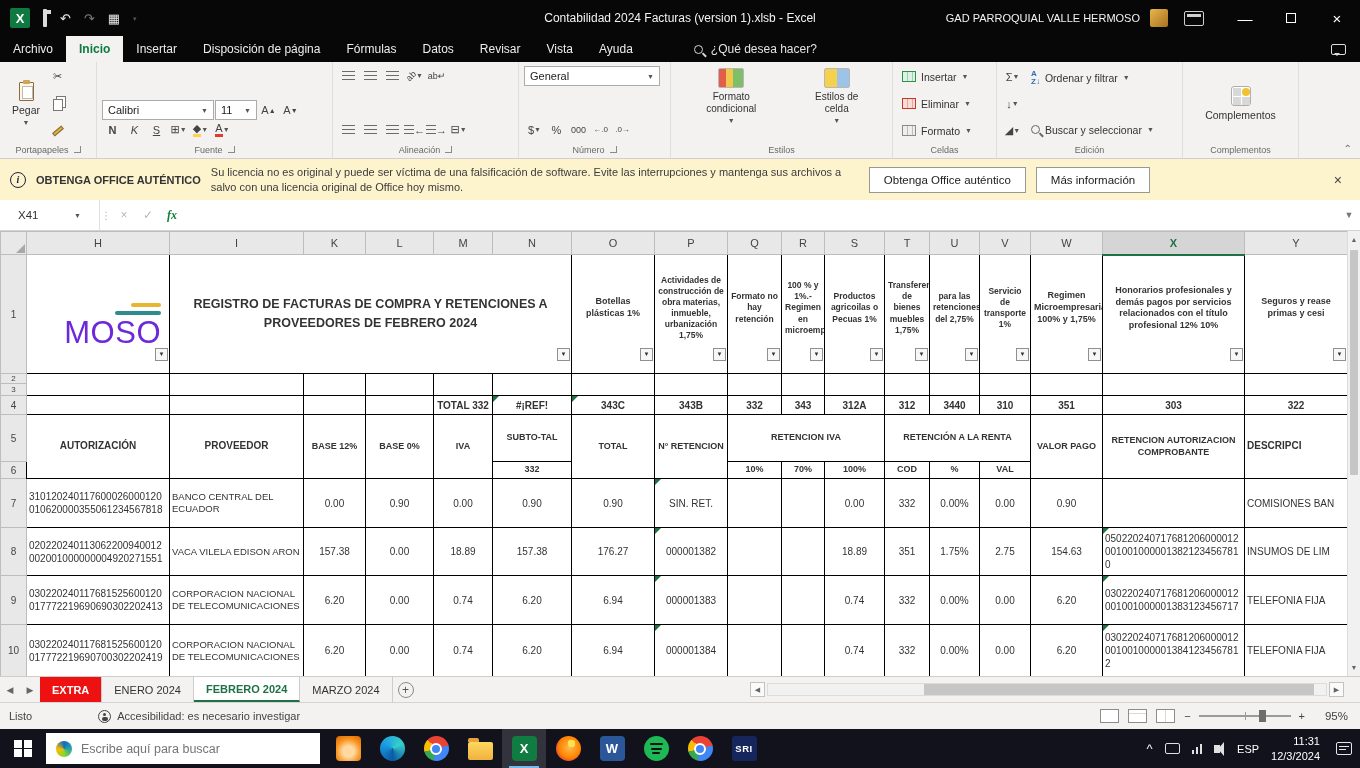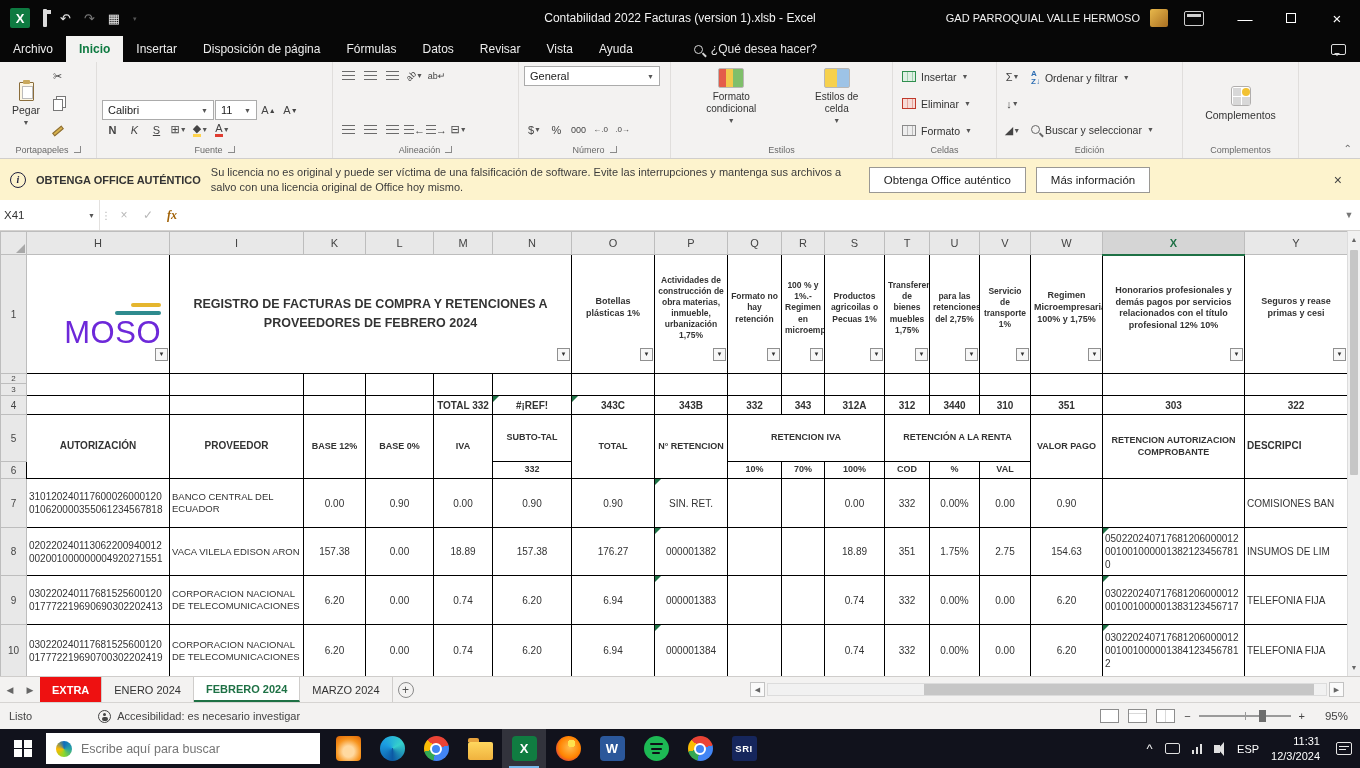--- a/index.html
+++ b/index.html
@@ -75,24 +75,24 @@
 
 #licensebar{height:41px;background:#fdf3cd;display:flex;align-items:center;flex:none;padding:0 10px;gap:10px}
 .infoic{width:16px;height:16px;border-radius:50%;border:1.5px solid #1f1f3d;color:#1f1f3d;font-size:10px;font-weight:bold;display:flex;align-items:center;justify-content:center;flex:none;font-style:italic;font-family:"Liberation Serif",serif}
 .licbadge{font-weight:bold;font-size:11px;white-space:nowrap}
 .licmsg{font-size:11px;width:648px;line-height:1.35;color:#3b3b3b}
 .licbtn{height:26px;border:1px solid #9a9894;background:#fff;font-size:11.5px;display:flex;align-items:center;padding:0 14px;white-space:nowrap;color:#222}
 .licx{margin-left:auto;font-size:14px;color:#444;padding:0 8px}
 
 
 #formulabar{height:31px;background:#fff;border-bottom:1px solid #d4d2d0;display:flex;align-items:stretch;flex:none}
-.namebox{width:100px;display:flex;align-items:center;justify-content:space-between;padding:0 4px;font-size:11.5px;border-right:1px solid #e3e1df}
+.namebox{width:100px;display:flex;align-items:center;justify-content:space-between;padding:0 18px;font-size:11.5px;border-right:1px solid #e3e1df}
 .fbdots{width:12px;display:flex;align-items:center;justify-content:center;color:#b5b5b5;font-size:10px}
 .fbtn{width:24px;display:flex;align-items:center;justify-content:center;font-size:12px;color:#b8b8b8}
-.fbtn.fx{color:#a16207;font-style:italic;font-family:"Liberation Serif",serif;font-weight:bold}
+.fbtn.fx{color:#15803d;font-style:italic;font-family:"Liberation Serif",serif;font-weight:bold}
 #formula-input{flex:1;border:none;outline:none;font-size:11.5px;padding:0 8px;font-family:inherit}
 .fbchev{width:22px;display:flex;align-items:center;justify-content:center;color:#777;font-size:9px}
 
 
 #gridwrap{height:445px;position:relative;flex:none;background:#fff;overflow:hidden}
 table.sheet{border-collapse:collapse;table-layout:fixed;width:1347px}
 .sheet th{background:#e8e8e8;border:1px solid #bdbdbd;font-weight:normal;color:#444;font-size:11px;text-align:center}
 .sheet th.rowh{font-size:10px}
 .sheet th.sel{background:#d5d5d5;border-bottom:2px solid #1e7145;color:#1e7145;font-weight:bold}
 .corner{position:relative}
@@ -196,21 +196,21 @@
 
   <div id="titlebar">
     <div class="qat">
       <span class="xlogo">X</span>
       <span><span class="floppy"></span></span>
       <span class="qi">↶</span>
       <span class="qi dim">↷</span>
       <span class="qi">▦</span>
       <span class="qi dd">▾</span>
     </div>
-    <div class="tb-title">Contabilidad 2022 Facturas (version 1).xlsb - Excel</div>
+    <div class="tb-title">Contabilidad 2024 Facturas (version 1).xlsb - Excel</div>
     <div class="tb-right">
       <span class="tb-user">GAD PARROQUIAL VALLE HERMOSO</span>
       <span class="avatar"></span>
       <span class="ribopt"></span>
       <span class="wbtn">—</span>
       <span class="wbtn">
           <span class="box"></span>
         </span>
       <span class="wbtn" id="close-btn">×</span>
     </div>

